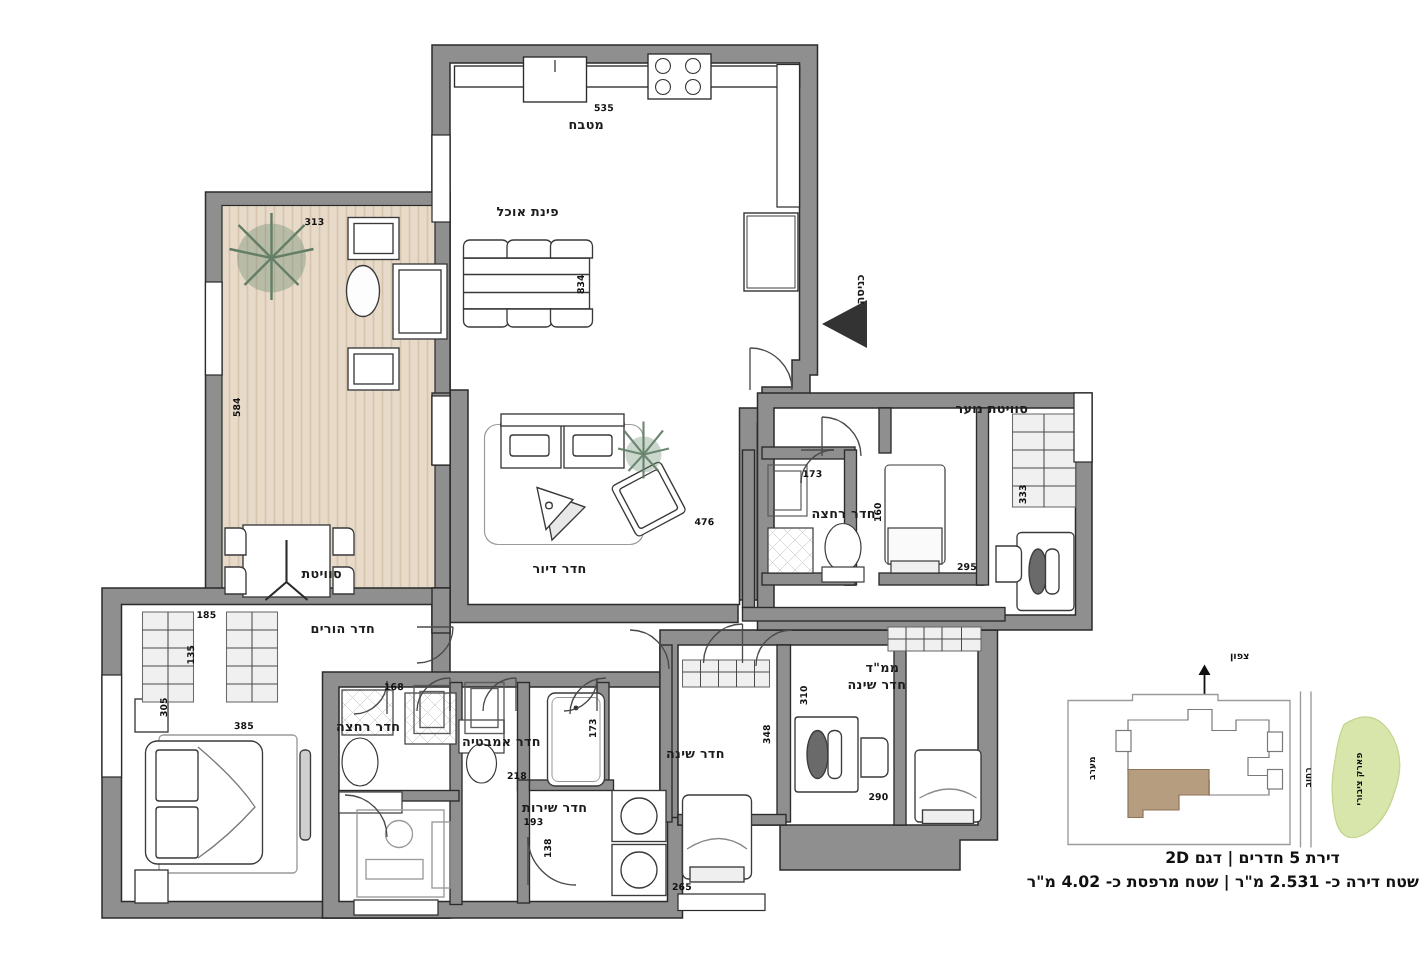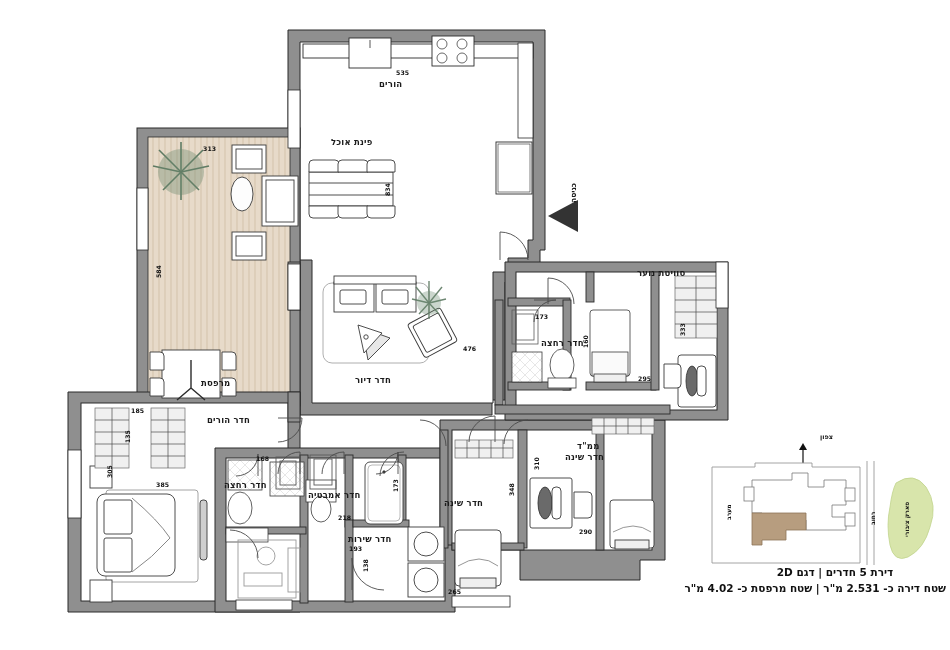--- a/index.html
+++ b/index.html
@@ -334,30 +334,30 @@
     <rect x="652" y="556" width="54" height="0" fill="#ffffff"></rect>
     <rect x="452" y="596" width="58" height="11" fill="#ffffff"></rect>
     <rect x="236" y="600" width="56" height="10" fill="#ffffff"></rect>
   </g>
 
   <g>
     <path d="M578,200 L578,232 L548,216 Z" fill="#333333"></path>
   </g>
 </svg>
 
-<div class="lbl room-name" style="left:379px;top:79px;">הורים</div>
+<div class="lbl room-name" style="left:379px;top:79px;">מטבח</div>
 <div class="lbl dim" style="left:396px;top:69px;">535</div>
 
 <div class="lbl room-name" style="left:331px;top:137px;">פינת אוכל</div>
 <div class="dim-v" style="left:384px;top:196px;position:absolute;">834</div>
 
 <div class="lbl room-name" style="left:355px;top:375px;">חדר דיור</div>
 <div class="lbl dim" style="left:463px;top:345px;">476</div>
 
-<div class="lbl room-name" style="left:201px;top:378px;">מרפסת</div>
+<div class="lbl room-name" style="left:201px;top:378px;">סוויטת</div>
 <div class="dim-v" style="left:155px;top:278px;position:absolute;">584</div>
 <div class="lbl dim" style="left:203px;top:145px;">313</div>
 
 <div class="lbl room-name" style="left:207px;top:415px;">חדר הורים</div>
 <div class="lbl dim" style="left:156px;top:481px;">385</div>
 <div class="lbl dim" style="left:131px;top:407px;">185</div>
 <div class="dim-v" style="left:124px;top:443px;position:absolute;">135</div>
 <div class="dim-v" style="left:106px;top:478px;position:absolute;">305</div>
 
 <div class="lbl room-name" style="left:224px;top:480px;">חדר רחצה</div>

